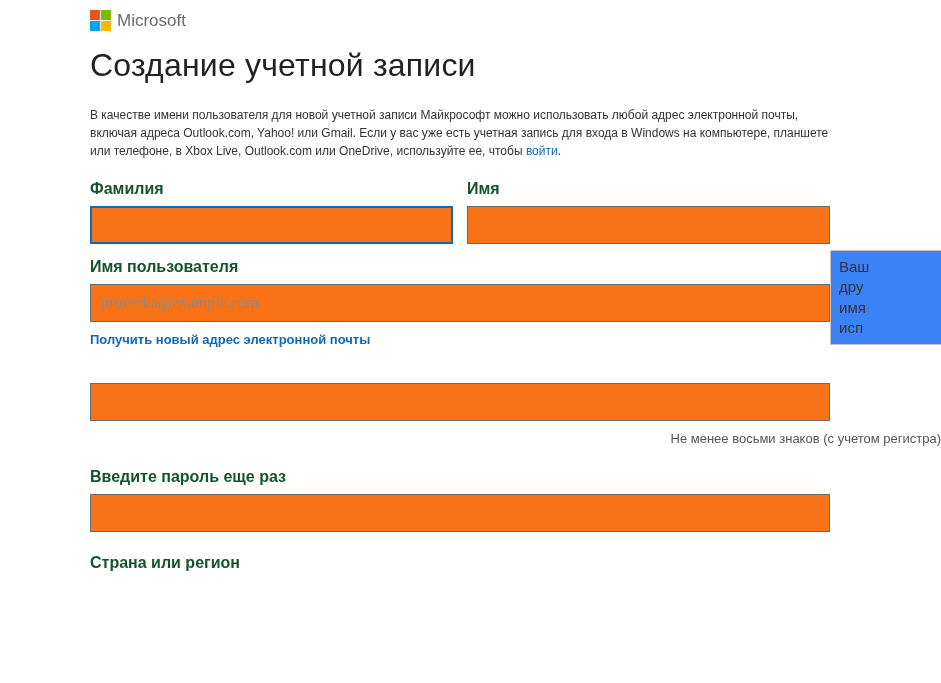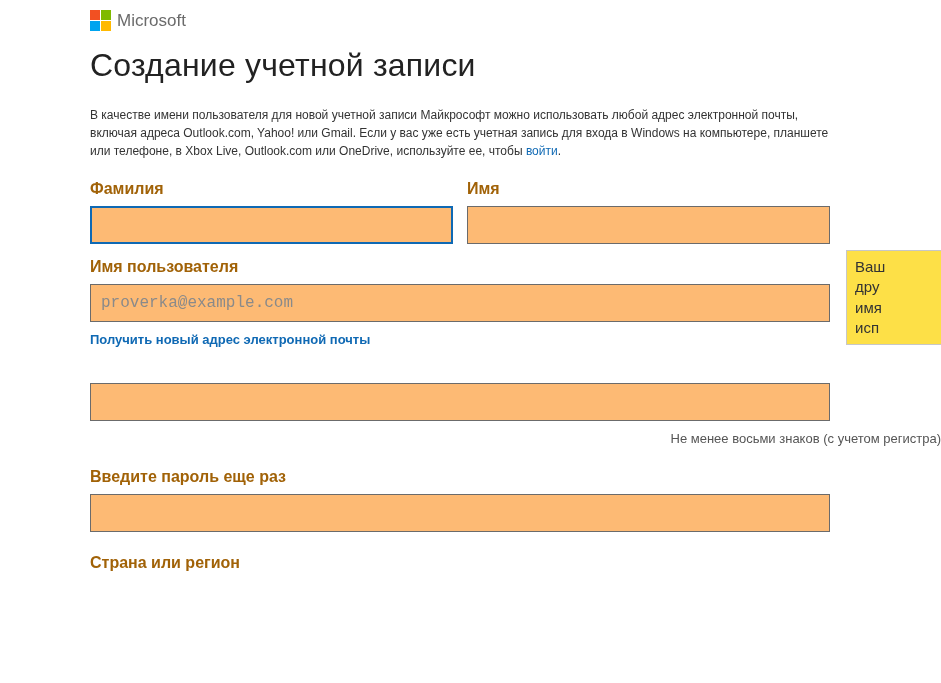--- a/index.html
+++ b/index.html
@@ -34,44 +34,44 @@
     .intro {
       font-size: 12px;
       line-height: 1.5;
       color: #333;
       max-width: 740px;
       margin-bottom: 20px;
     }
     .intro a { color: #0f69b4; text-decoration: none; }
     .row { display: flex; gap: 14px; max-width: 740px; margin-bottom: 14px; }
     .field { flex: 1; }
-    .label { font-size: 16px; font-weight: 700; color: #a16207; margin-bottom: 8px; display: block; }
+    .label { font-size: 16px; font-weight: 700; color: #14532d; margin-bottom: 8px; display: block; }
     input[type="text"], input[type="password"] {
       width: 100%;
       height: 38px;
       border: 1px solid #6b6b6b;
       padding: 0 10px;
       font-size: 16px;
       color: #333;
-      background: #fdba74;
+      background: #f97316;
       outline: none;
-      font-family: Liberation Mono, monospace;
+      font-family: Liberation Serif, serif;
     }
     input[type="text"]::placeholder { color: #8a8a8a; }
     input.focused { border: 1px solid #0f69b4; box-shadow: inset 0 0 0 1px #0f69b4; }
     .full { max-width: 740px; margin-bottom: 8px; }
     .link-small { color: #0f69b4; font-size: 13px; text-decoration: none; display: inline-block; margin-bottom: 22px; font-weight: bold; }
     .hint { font-size: 13px; color: #555; margin-top: 10px; margin-bottom: 22px; text-align: right; }
     .section { margin-bottom: 14px; }
     .tooltip {
       position: absolute;
       right: 0;
       top: 250px;
-      width: 95px;
-      background: #fde047;
+      width: 111px;
+      background: #3b82f6;
       border: 1px solid #c7c7c7;
       border-right: none;
       padding: 6px 8px;
       font-size: 15px;
       color: #333;
       line-height: 1.35;
       overflow: hidden;
     }
   </style>
 </head>

